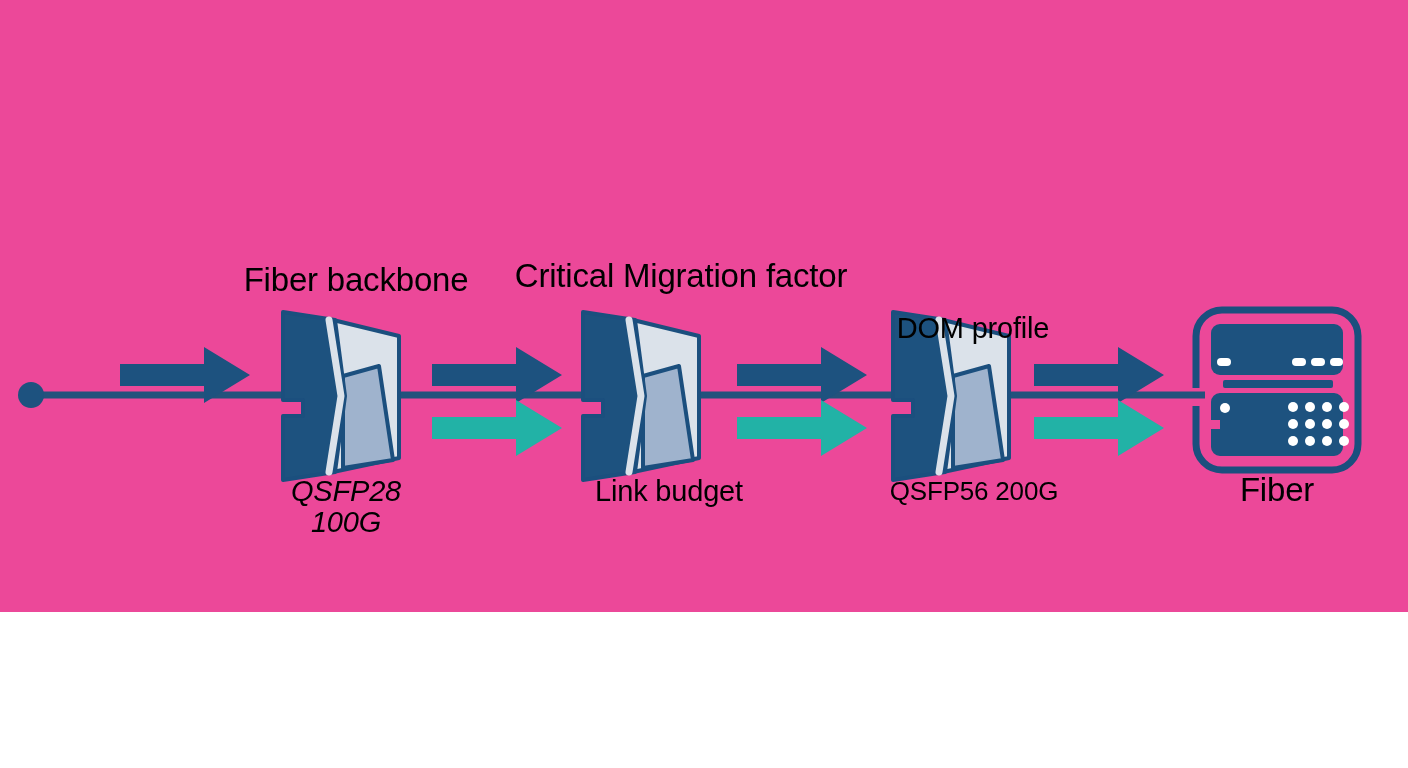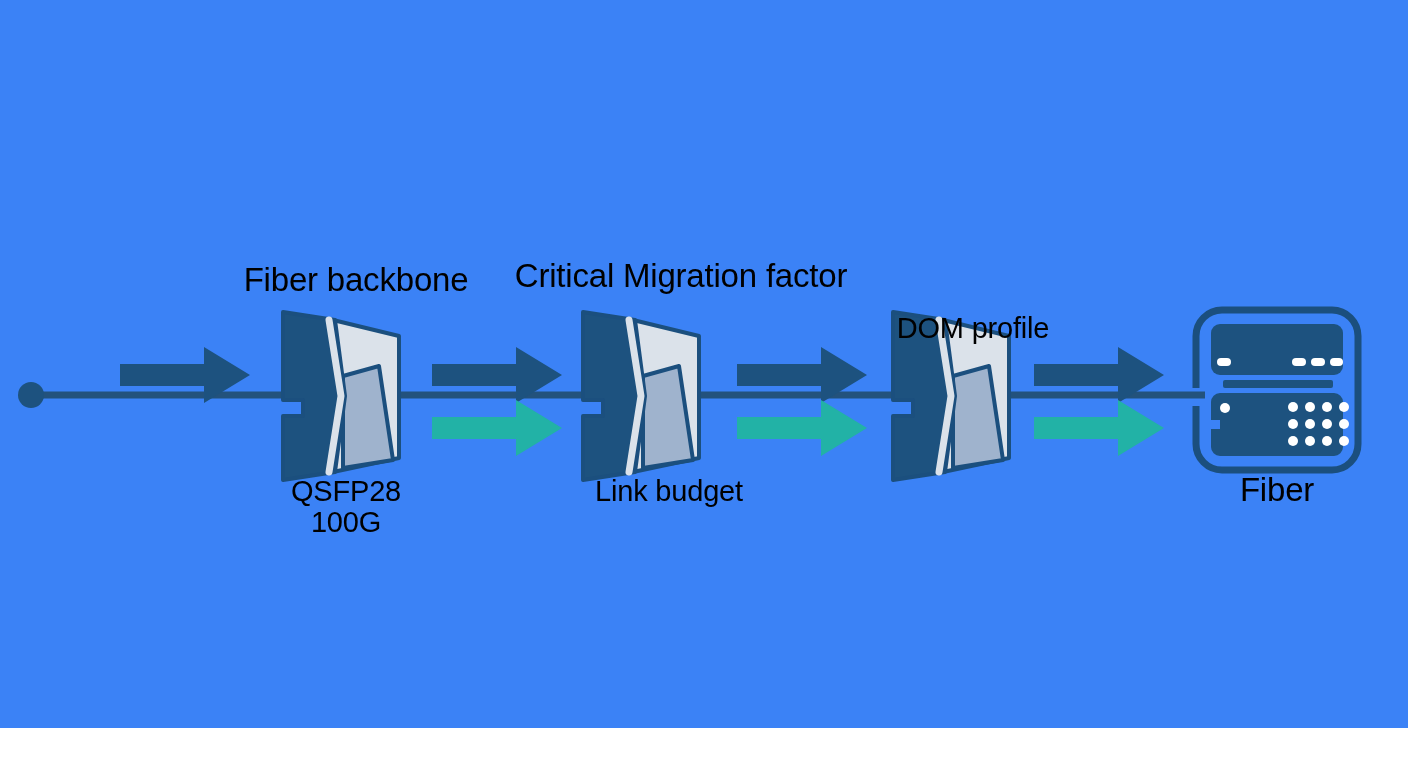--- a/index.html
+++ b/index.html
@@ -10,22 +10,22 @@
   }
   body {
     font-family: "Liberation Sans", sans-serif;
     width: 1408px;
     height: 768px;
     overflow: hidden;
   }
   #diagram-canvas {
     position: relative;
     width: 1408px;
-    height: 728px;
-    background: #3b82f6;
+    height: 612px;
+    background: #ec4899;
   }
   #diagram-svg {
     position: absolute;
     left: 0;
     top: 0;
     width: 1408px;
     height: 768px;
     display: block;
   }
   .label-text {
@@ -146,23 +146,24 @@
       </g>
     </g>
   </svg>
 
   <div class="label-text top-label" style="left:356px; top:262px; transform:translateX(-50%);">Fiber backbone</div>
 
   <div class="label-text top-label" style="left:681px; top:258px; transform:translateX(-50%);">Critical Migration factor</div>
 
   <div class="label-text top-label-sm" style="left:973px; top:266px; transform:translateX(-50%);">DOM profile</div>
 
-  <div style="position:absolute; left:346px; top:476px; transform:translateX(-50%);">
+  <div style="position:absolute; left:346px; top:476px; transform:translateX(-50%);font-style:italic;">
     <div class="label-text bot-label" style="position:static;">QSFP28</div>
     <div class="label-text bot-label" style="position:static;">100G</div>
   </div>
 
   <div class="label-text bot-label" style="left:641px; top:476px; transform:translateX(-50%);margin-left:28px;">Link budget</div>
 
+  <div class="label-text bot-label-sm" style="left:974px; top:477px; transform:translateX(-50%);">QSFP56 200G</div>
 
   <div class="label-text switch-label" style="left:1277px; top:472px; transform:translateX(-50%);">Fiber</div>
 
 </div>
 
 </body></html>

